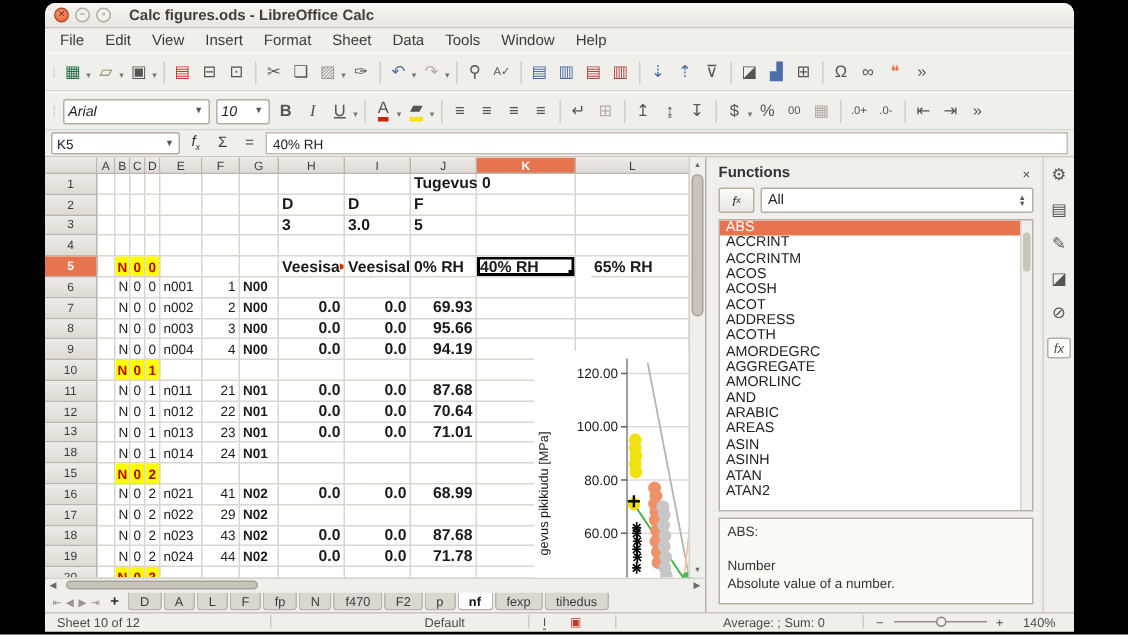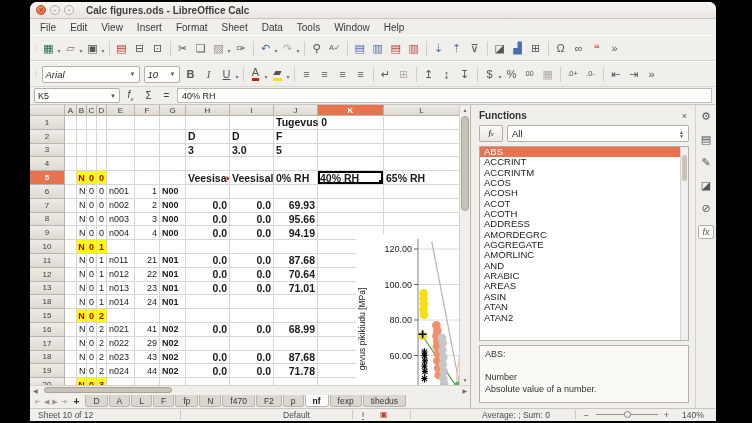--- a/index.html
+++ b/index.html
@@ -464,21 +464,21 @@
               </div>
               <div class="cell c-label ovf" style="width: 44px;">
                 <span>Veesisald</span>
               </div>
               <div class="cell c-label" style="width: 44px;">
                 <span>0% RH</span>
               </div>
               <div class="cell c-label c-sel" style="width: 66px;">
                 <span>40% RH</span>
               </div>
-              <div class="cell c-label" style="width: 80px;">
+              <div class="cell c-label" style="width: 80px; margin-left: 10px;">
                 <span>65% RH</span>
               </div>
             </div>
             <div class="g-row">
               <div class="ghdr" style="width: 35px;">6</div>
               <div class="cell" style="width: 12px;"></div>
               <div class="cell" style="width: 10px;">
                 <span>N</span>
               </div>
               <div class="cell" style="width: 10px;">
@@ -1042,29 +1042,30 @@
               </span>
           </span>
         </div>
         <div class="fnlist" id="fnlist">
             <div class="fnitem sel">ABS</div>
             <div class="fnitem">ACCRINT</div>
             <div class="fnitem">ACCRINTM</div>
             <div class="fnitem">ACOS</div>
             <div class="fnitem">ACOSH</div>
             <div class="fnitem">ACOT</div>
+            <div class="fnitem">ADDRESS</div>
             <div class="fnitem">ACOTH</div>
-            <div class="fnitem">ADDRESS</div>
             <div class="fnitem">AMORDEGRC</div>
             <div class="fnitem">AGGREGATE</div>
             <div class="fnitem">AMORLINC</div>
             <div class="fnitem">AND</div>
             <div class="fnitem">ARABIC</div>
             <div class="fnitem">AREAS</div>
             <div class="fnitem">ASIN</div>
+            <div class="fnitem">ASINH</div>
             <div class="fnitem">ATAN</div>
             <div class="fnitem">ATAN2</div>
             <div class="fnscroll">
               <div class="fnthumb"></div>
             </div>
           </div>
         <div class="descbox">
           <div>ABS:</div>
           <div>&nbsp;</div>
           <div>Number</div>

